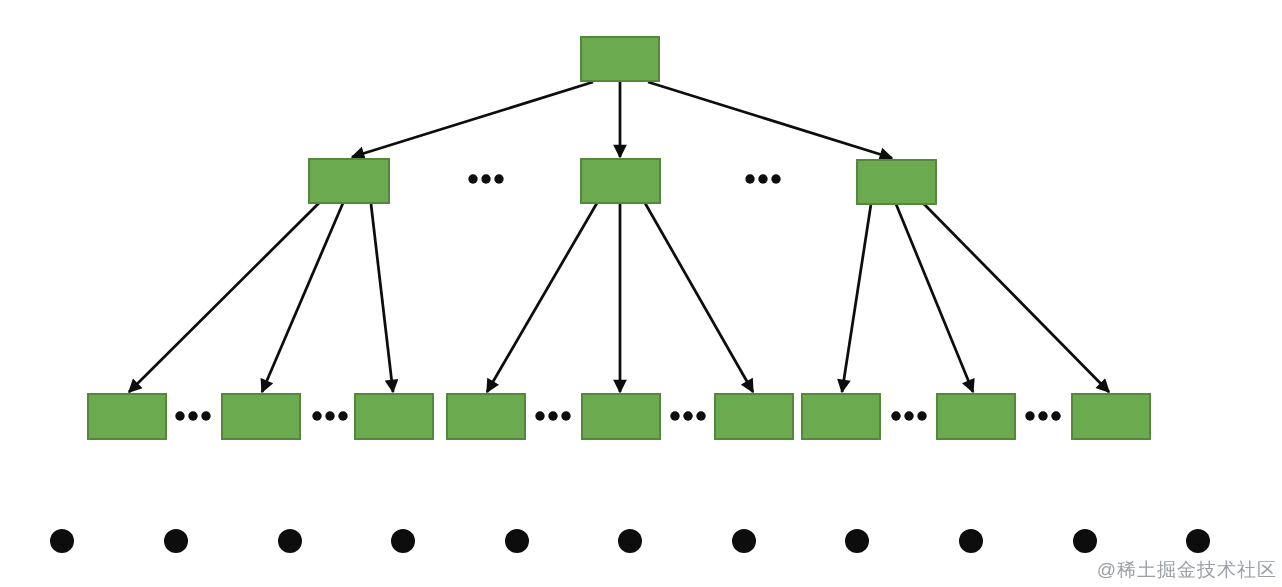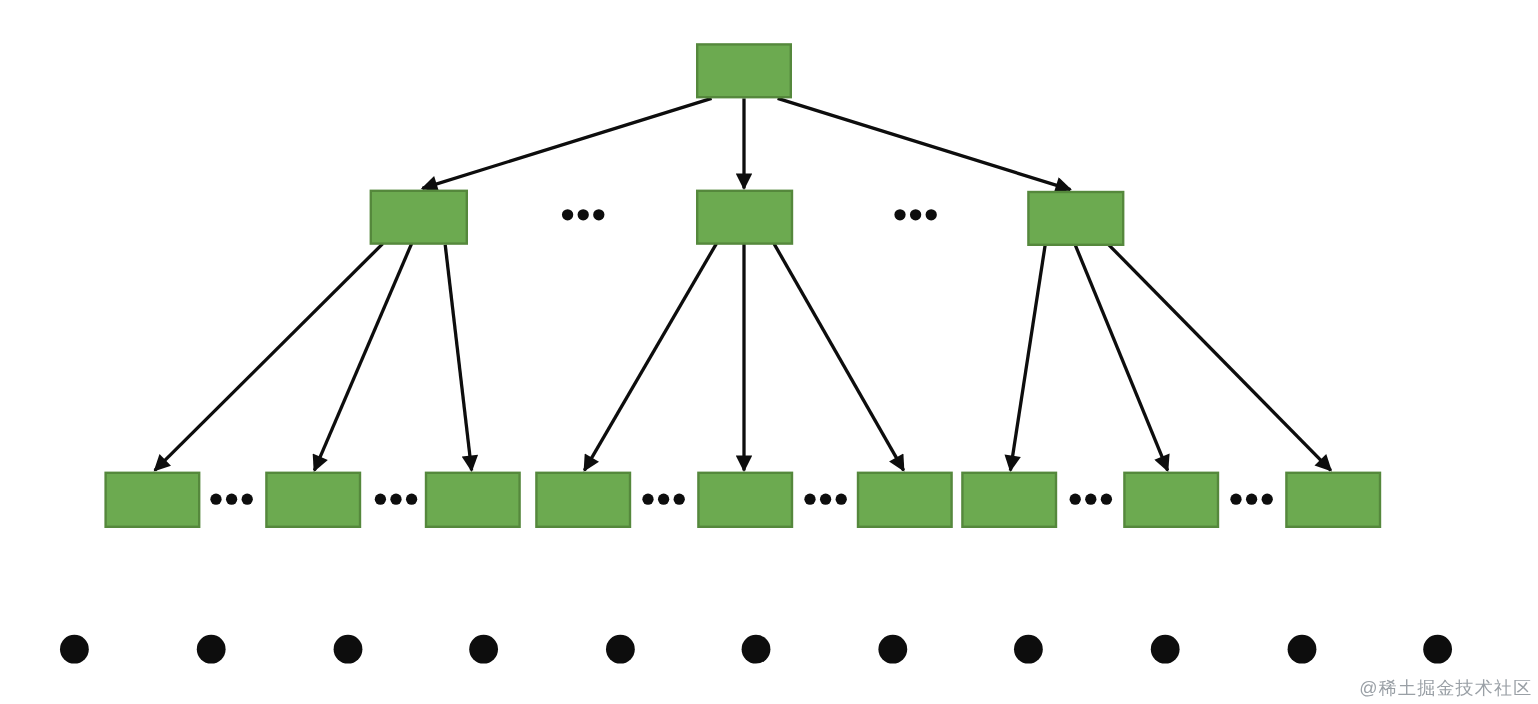--- a/index.html
+++ b/index.html
@@ -20,21 +20,21 @@
     left: 0;
     top: 0;
     width: 1282px;
     height: 587px;
     display: block;
   }
   .watermark {
     position: absolute;
     right: 5px;
     bottom: 4px;
-    font-size: 15px;
+    font-size: 19px;
     letter-spacing: 1px;
     user-select: none;
   }
 </style>
 </head>
 <body>
 
 <div class="stage">
   <svg id="tree-svg" xmlns="http://www.w3.org/2000/svg" viewBox="0 0 1282 587">
       <defs>

